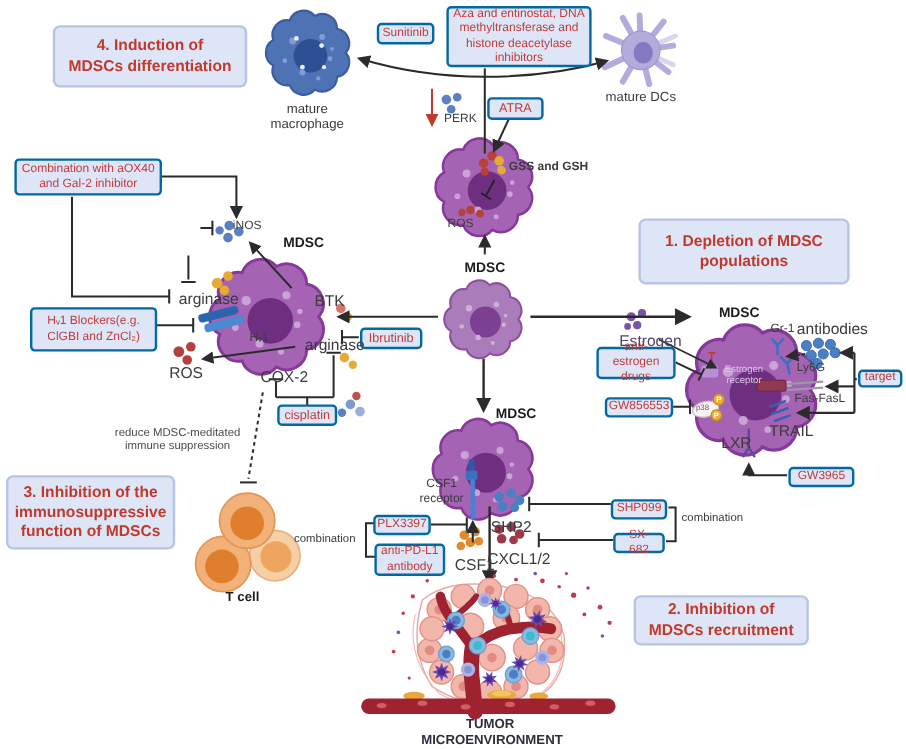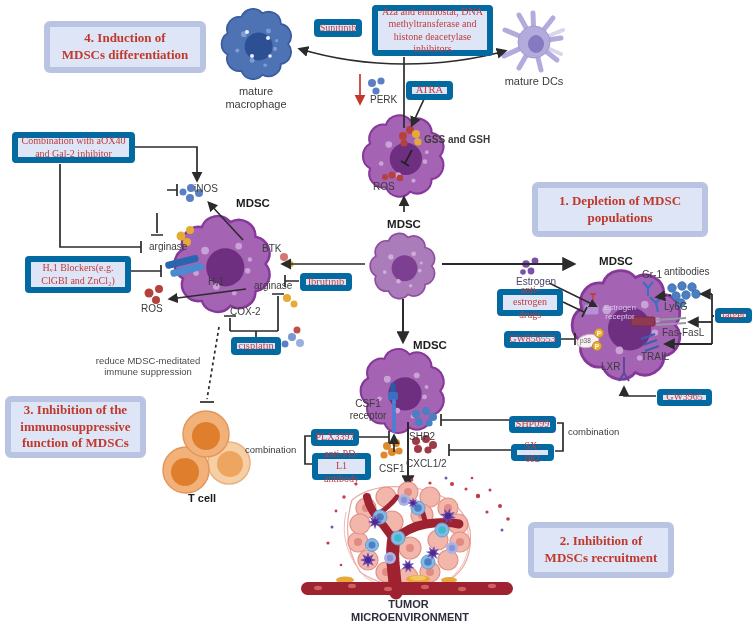--- a/index.html
+++ b/index.html
@@ -1,24 +1,24 @@
 <!DOCTYPE html>
 <html><head>
 <meta charset="utf-8">
 <style>
   html,body{margin:0;padding:0;background:#ffffff;}
   #fig{position:relative;width:755px;height:624px;background:#ffffff;overflow:hidden;
        font-family:"Liberation Sans","DejaVu Sans",sans-serif;}
   #art{position:absolute;left:0;top:0;z-index:0;}
-  .box{position:absolute;z-index:2;background:#dee5f7;border:6px solid #0369a1;border-radius:4px;
+  .box{position:absolute;z-index:2;background:#dee5f7;border:2px solid #0369a1;border-radius:4px;
        color:#c13b3b;display:flex;align-items:center;justify-content:center;text-align:center;
-       white-space:pre-line;font-size:10px;line-height:1.22;padding:1px 3px;box-sizing:border-box;font-family:Liberation Serif, serif;}
+       white-space:pre-line;font-size:10px;line-height:1.22;padding:1px 3px;box-sizing:border-box;}
   .heading{font-weight:700;font-size:13px;color:#c0392b;line-height:1.3;border-radius:6px;
        border-color:#b9c4e2;}
-  .lbl{position:absolute;z-index:2;color:#3b3b3b;font-size:10px;line-height:1.2;
+  .lbl{position:absolute;z-index:2;color:#3b3b3b;font-size:13px;line-height:1.2;
        white-space:pre-line;text-align:center;}
   .b{font-weight:700;color:#1c1c1c;}
   .pcirc{position:absolute;z-index:3;width:10px;height:10px;border-radius:50%;background:#e8b13a;
        border:1px solid #c8881f;color:#fff;font-size:6.5px;font-weight:700;display:flex;
        align-items:center;justify-content:center;box-sizing:border-box;}
 </style>
 </head>
 <body>
 
 <div id="fig">
@@ -368,21 +368,21 @@
   </g>
 </svg>
 
 <div class="box heading" style="left:44px;top:21px;width:162px;height:52px;">4. Induction of
 MDSCs differentiation</div>
 <div class="box heading" style="left:532px;top:182px;width:176px;height:55px;">1. Depletion of MDSC
 populations</div>
 <div class="box heading" style="left:5px;top:396px;width:141px;height:62px;">3. Inhibition of the
 immunosuppressive
 function of MDSCs</div>
-<div class="box heading" style="left:528px;top:496px;width:146px;height:56px;margin-top:26px;">2. Inhibition of
+<div class="box heading" style="left:528px;top:496px;width:146px;height:42px;">2. Inhibition of
 MDSCs recruitment</div>
 
 <div class="box" style="left:314px;top:19px;width:48px;height:18px;">Sunitinib</div>
 <div class="box" style="left:372px;top:5px;width:121px;height:51px;">Aza and entinostat, DNA
 methyltransferase and
 histone deacetylase
 inhibitors</div>
 <div class="box" style="left:406px;top:81px;width:47px;height:19px;font-size:10.5px;">ATRA</div>
 <div class="box" style="left:12px;top:132px;width:123px;height:31px;">Combination with aOX40
 and Gal-2 inhibitor</div>
@@ -410,21 +410,21 @@
 <div class="lbl b" style="left:386px;top:218px;width:36px;font-size:11.5px;">MDSC</div>
 <div class="lbl b" style="left:235px;top:197px;width:36px;font-size:11.5px;">MDSC</div>
 <div class="lbl b" style="left:596px;top:255px;width:40px;font-size:11.5px;">MDSC</div>
 <div class="lbl b" style="left:410px;top:339px;width:40px;font-size:11.5px;">MDSC</div>
 <div class="lbl" style="left:194px;top:183px;font-size:10px;">iNOS</div>
 <div class="lbl" style="left:149px;top:241px;">arginase</div>
 <div class="lbl" style="left:160px;top:276px;font-size:10px;padding-left:48px;">Hᵥ1</div>
 <div class="lbl" style="left:141px;top:303px;">ROS</div>
 <div class="lbl" style="left:262px;top:243px;">BTK</div>
 <div class="lbl" style="left:254px;top:280px;">arginase</div>
-<div class="lbl" style="left:230px;top:306px;text-align:center;">COX-2</div>
+<div class="lbl" style="left:217px;top:306px;text-align:center;">COX-2</div>
 <div class="lbl" style="left:516px;top:276px;color:#4e4468;">Estrogen</div>
 <div class="lbl" style="left:599px;top:303px;width:42px;font-size:8px;line-height:1.15;color:#d9c8ec;">Estrogen
 receptor</div>
 <div class="lbl" style="left:580px;top:337px;font-size:6.5px;color:#6a5a62;">p38</div>
 <div class="pcirc" style="left:594px;top:328px;">P</div>
 <div class="pcirc" style="left:592px;top:341px;">P</div>
 <div class="lbl" style="left:642px;top:269px;font-size:10px;">Gr-1</div>
 <div class="lbl" style="left:664px;top:266px;">antibodies</div>
 <div class="lbl" style="left:664px;top:301px;font-size:10px;">Ly6G</div>
 <div class="lbl" style="left:662px;top:327px;font-size:10px;">Fas-FasL</div>

